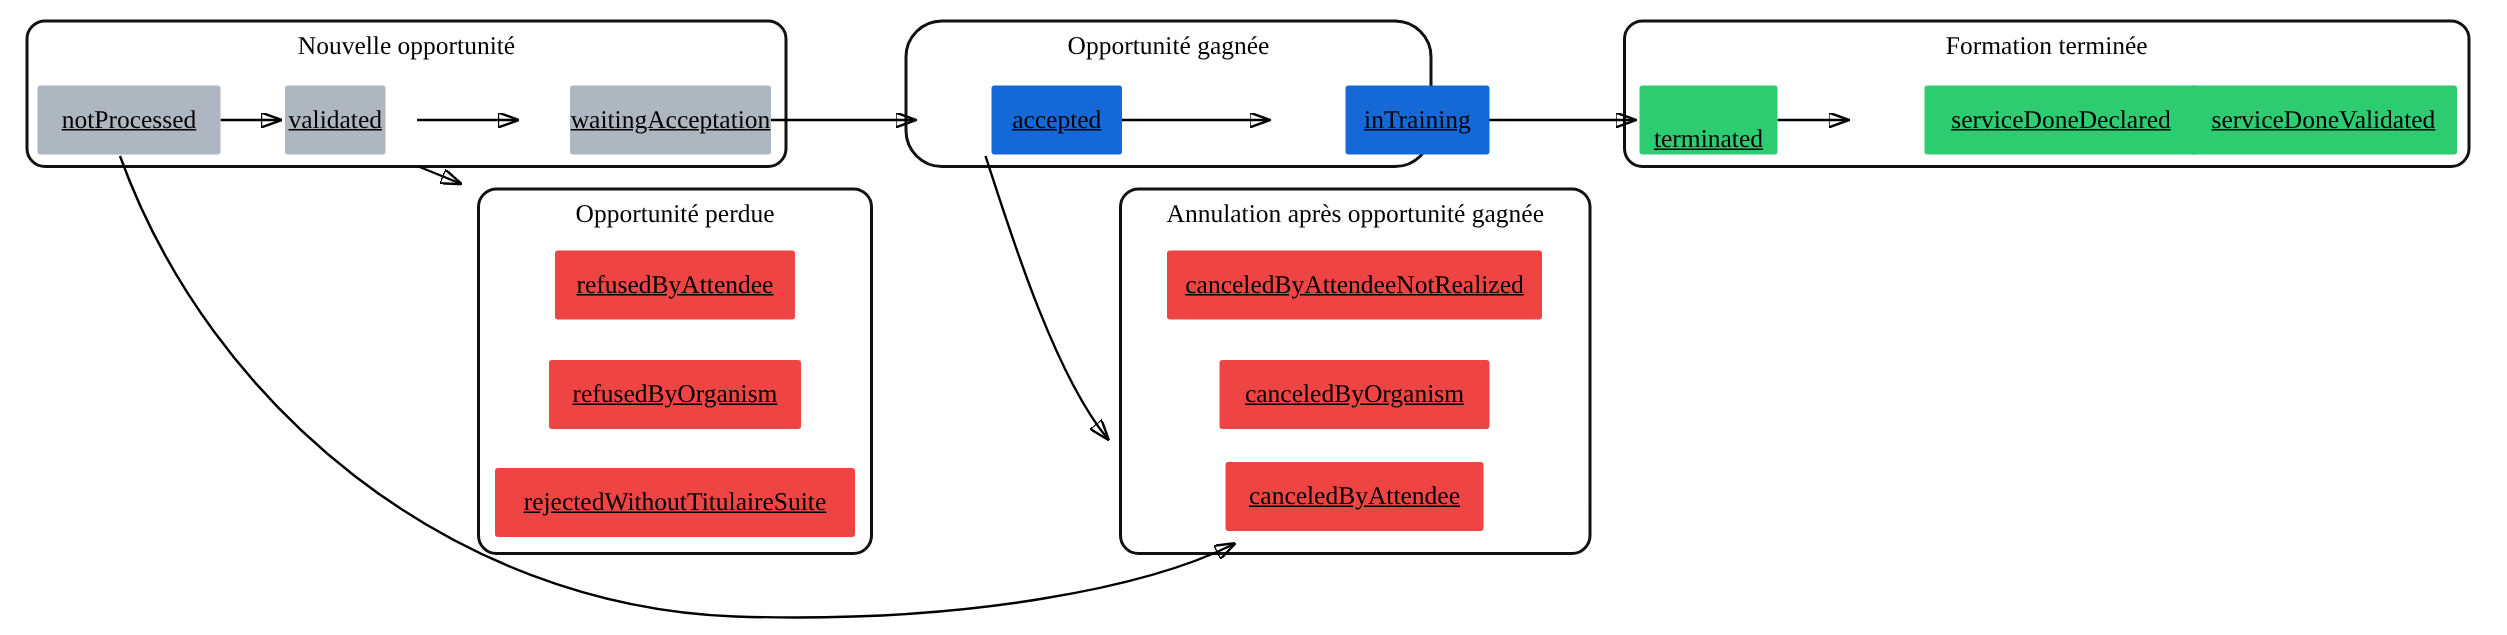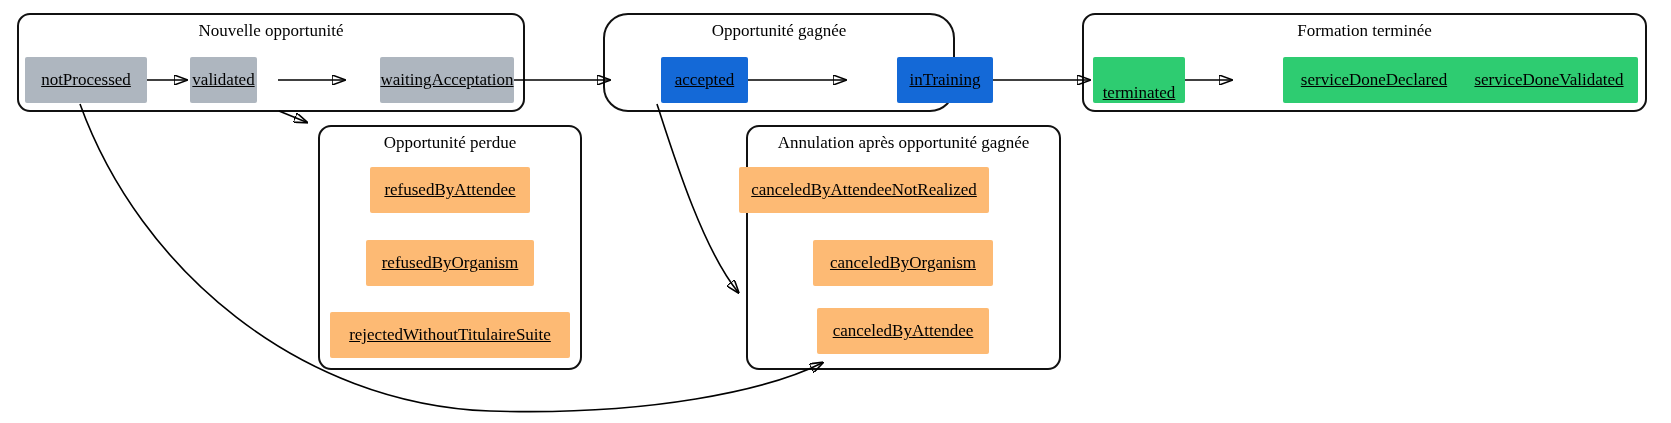--- a/index.html
+++ b/index.html
@@ -44,21 +44,21 @@
     font-family: "Liberation Serif", "DejaVu Serif", serif;
     font-size: 17px;
     color: #000000;
     white-space: nowrap;
     box-sizing: border-box;
     text-decoration: underline;
   }
   .node-gray  { background: #aeb6bf; }
   .node-blue  { background: #1469d7; margin-left: 48px; }
   .node-green { background: #2ecc71; }
-  .node-red   { background: #fdba74; }
+  .node-red   { background: #ef4444; }
   #edge-layer {
     position: absolute;
     left: 0; top: 0;
     width: 1671px;
     height: 423px;
     pointer-events: none;
   }
   #edge-layer path {
     stroke: #000000;
     stroke-width: 1.6;
@@ -138,21 +138,21 @@
   <div class="node node-red" style="left:370px; top:167px; width:160px;">
     <span>refusedByAttendee</span>
   </div>
   <div class="node node-red" style="left:366px; top:240px; width:168px;">
     <span>refusedByOrganism</span>
   </div>
   <div class="node node-red" style="left:330px; top:312px; width:240px;">
     <span>rejectedWithoutTitulaireSuite</span>
   </div>
 
-  <div class="node node-red" style="left:739px; top:167px; width:250px;">
+  <div class="node node-red" style="left:778px; top:167px; width:250px;">
     <span>canceledByAttendeeNotRealized</span>
   </div>
   <div class="node node-red" style="left:813px; top:240px; width:180px;">
     <span>canceledByOrganism</span>
   </div>
   <div class="node node-red" style="left:817px; top:308px; width:172px;">
     <span>canceledByAttendee</span>
   </div>
 
 </div>

